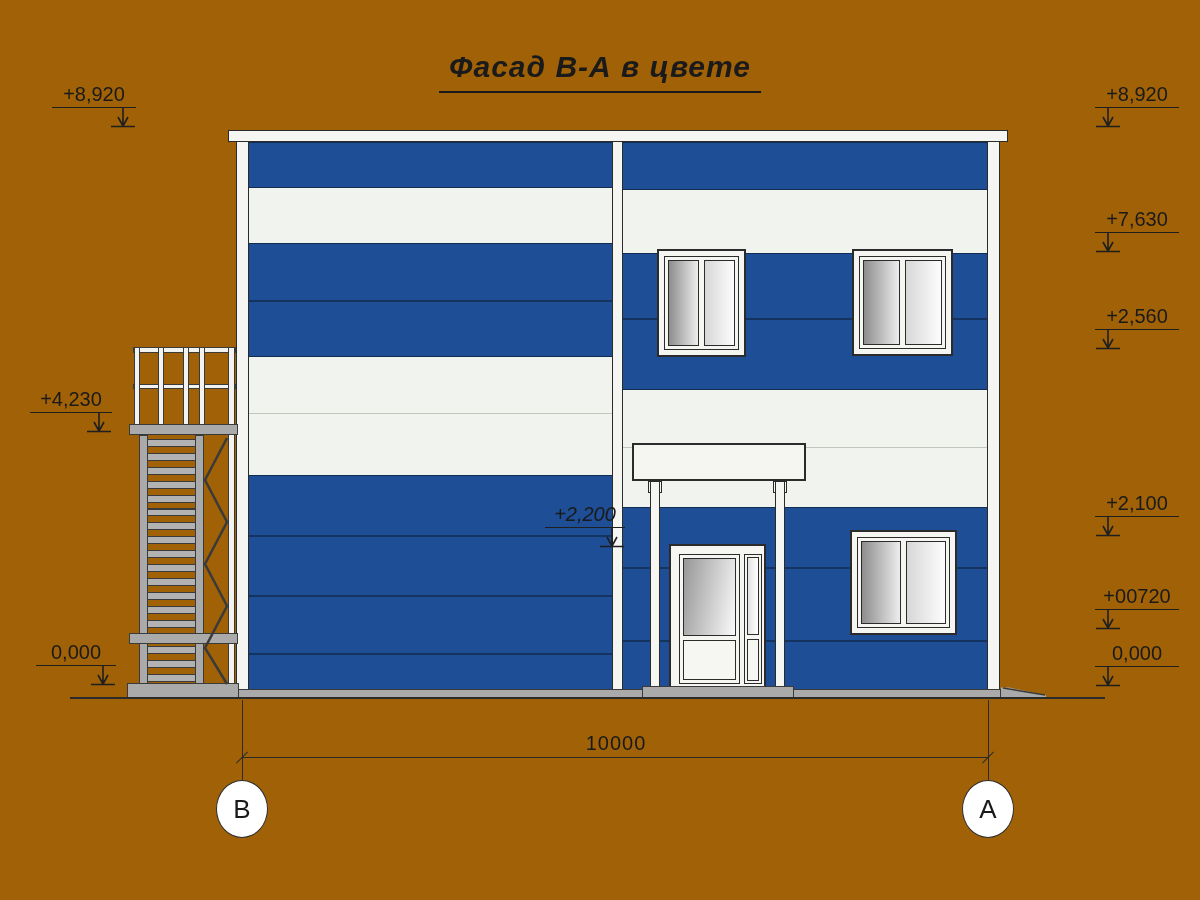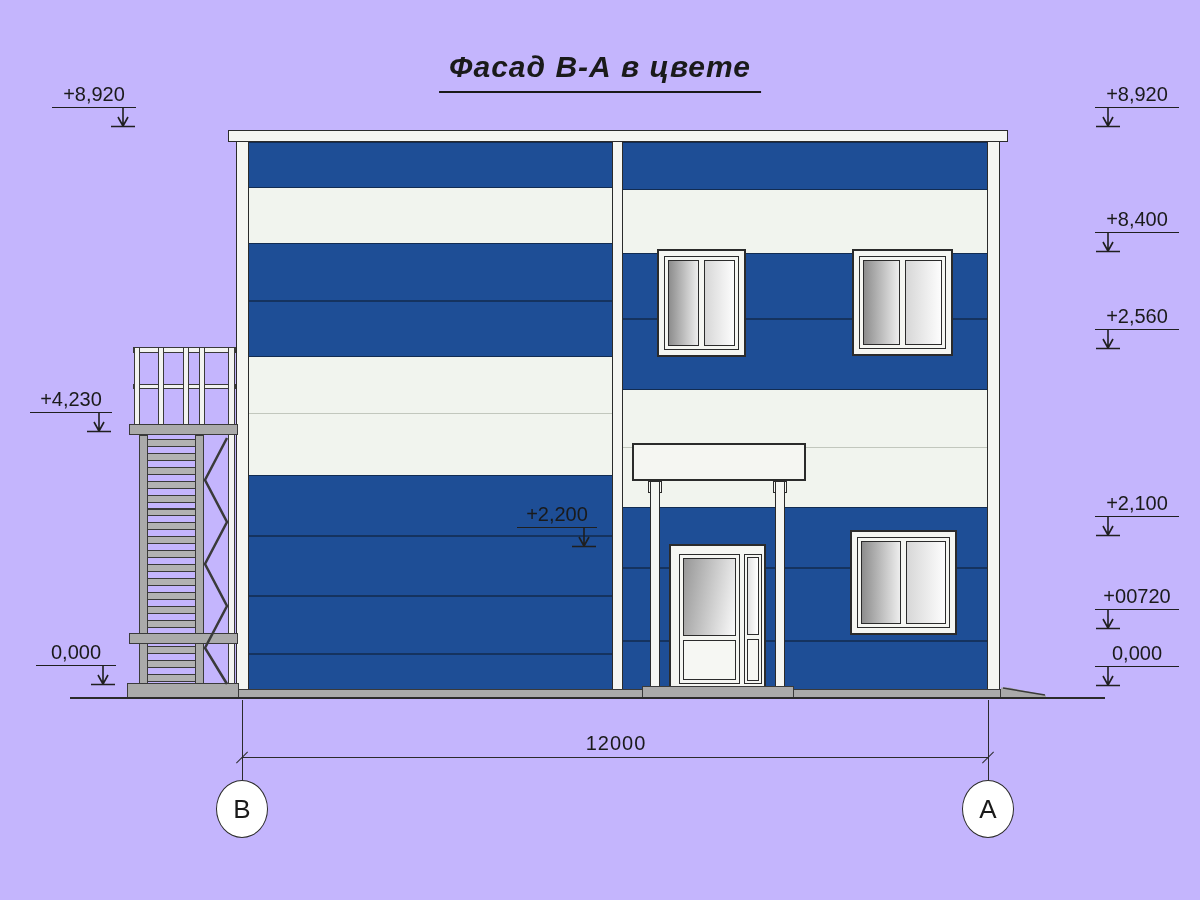--- a/index.html
+++ b/index.html
@@ -4,21 +4,21 @@
 <style>
   :root{
     --facade-blue:#1e4e96;
     --panel-white:#f1f4ee;
     --frame-white:#f5f6f2;
     --metal-gray:#aaaaaa;
     --outline-dark:#2b2b2b;
   }
   html,body{margin:0;padding:0;}
   body{background:#ffffff;font-family:"Liberation Sans",sans-serif;color:#1a1a1a;}
-  #canvas{position:relative;width:1200px;height:900px;background:#c4b5fd;overflow:hidden;}
+  #canvas{position:relative;width:1200px;height:900px;background:#a16207;overflow:hidden;}
 
   
   .title{position:absolute;left:50%;top:50px;transform:translateX(-50%);
     font-style:italic;font-weight:bold;font-size:30px;letter-spacing:1px;
     border-bottom:2.5px solid #1a1a1a;padding:0 10px 7px 10px;white-space:nowrap;}
 
   
   .abs{position:absolute;box-sizing:border-box;}
 
   
@@ -183,35 +183,35 @@
       <path d="M15 0 V18 M15 19 L10 10 M15 19 L20 10 M3 19.5 H27" stroke="#1f1f1f" stroke-width="1.6" fill="none"></path>
     </svg>
   </div>
   <div class="lvl lvl-l" style="left:36px;top:640px;width:80px;">
     <div class="lvl-label">0,000</div>
     <svg class="arr" width="30" height="26" viewBox="0 0 30 26">
       <path d="M15 0 V18 M15 19 L10 10 M15 19 L20 10 M3 19.5 H27" stroke="#1f1f1f" stroke-width="1.6" fill="none"></path>
     </svg>
   </div>
 
-  <div class="lvl lvl-l" style="left:517px;top:502px;width:80px;">
+  <div class="lvl lvl-l" style="left:545px;top:502px;width:80px;font-style:italic;">
     <div class="lvl-label">+2,200</div>
     <svg class="arr" width="30" height="26" viewBox="0 0 30 26">
       <path d="M15 0 V18 M15 19 L10 10 M15 19 L20 10 M3 19.5 H27" stroke="#1f1f1f" stroke-width="1.6" fill="none"></path>
     </svg>
   </div>
 
   <div class="lvl lvl-r" style="left:1095px;top:82px;width:84px;">
     <div class="lvl-label">+8,920</div>
     <svg class="arr" width="30" height="26" viewBox="0 0 30 26">
       <path d="M15 0 V18 M15 19 L10 10 M15 19 L20 10 M3 19.5 H27" stroke="#1f1f1f" stroke-width="1.6" fill="none"></path>
     </svg>
   </div>
   <div class="lvl lvl-r" style="left:1095px;top:207px;width:84px;">
-    <div class="lvl-label">+8,400</div>
+    <div class="lvl-label">+7,630</div>
     <svg class="arr" width="30" height="26" viewBox="0 0 30 26">
       <path d="M15 0 V18 M15 19 L10 10 M15 19 L20 10 M3 19.5 H27" stroke="#1f1f1f" stroke-width="1.6" fill="none"></path>
     </svg>
   </div>
   <div class="lvl lvl-r" style="left:1095px;top:304px;width:84px;">
     <div class="lvl-label">+2,560</div>
     <svg class="arr" width="30" height="26" viewBox="0 0 30 26">
       <path d="M15 0 V18 M15 19 L10 10 M15 19 L20 10 M3 19.5 H27" stroke="#1f1f1f" stroke-width="1.6" fill="none"></path>
     </svg>
   </div>
@@ -232,17 +232,17 @@
     <svg class="arr" width="30" height="26" viewBox="0 0 30 26">
       <path d="M15 0 V18 M15 19 L10 10 M15 19 L20 10 M3 19.5 H27" stroke="#1f1f1f" stroke-width="1.6" fill="none"></path>
     </svg>
   </div>
 
   <div class="abs axis-line" style="left:242px;top:700px;height:82px;"></div>
   <div class="abs axis-line" style="left:988px;top:700px;height:82px;"></div>
   <div class="abs dim-line" style="left:242px;top:757px;width:746px;"></div>
   <div class="abs dim-tick" style="left:234px;top:757px;"></div>
   <div class="abs dim-tick" style="left:980px;top:757px;"></div>
-  <div class="abs dim-label" style="left:566px;top:732px;width:100px;text-align:center;">12000</div>
+  <div class="abs dim-label" style="left:566px;top:732px;width:100px;text-align:center;">10000</div>
   <div class="abs bubble" style="left:216px;top:780px;">В</div>
   <div class="abs bubble" style="left:962px;top:780px;">А</div>
 
 </div>
 
 </body></html>

